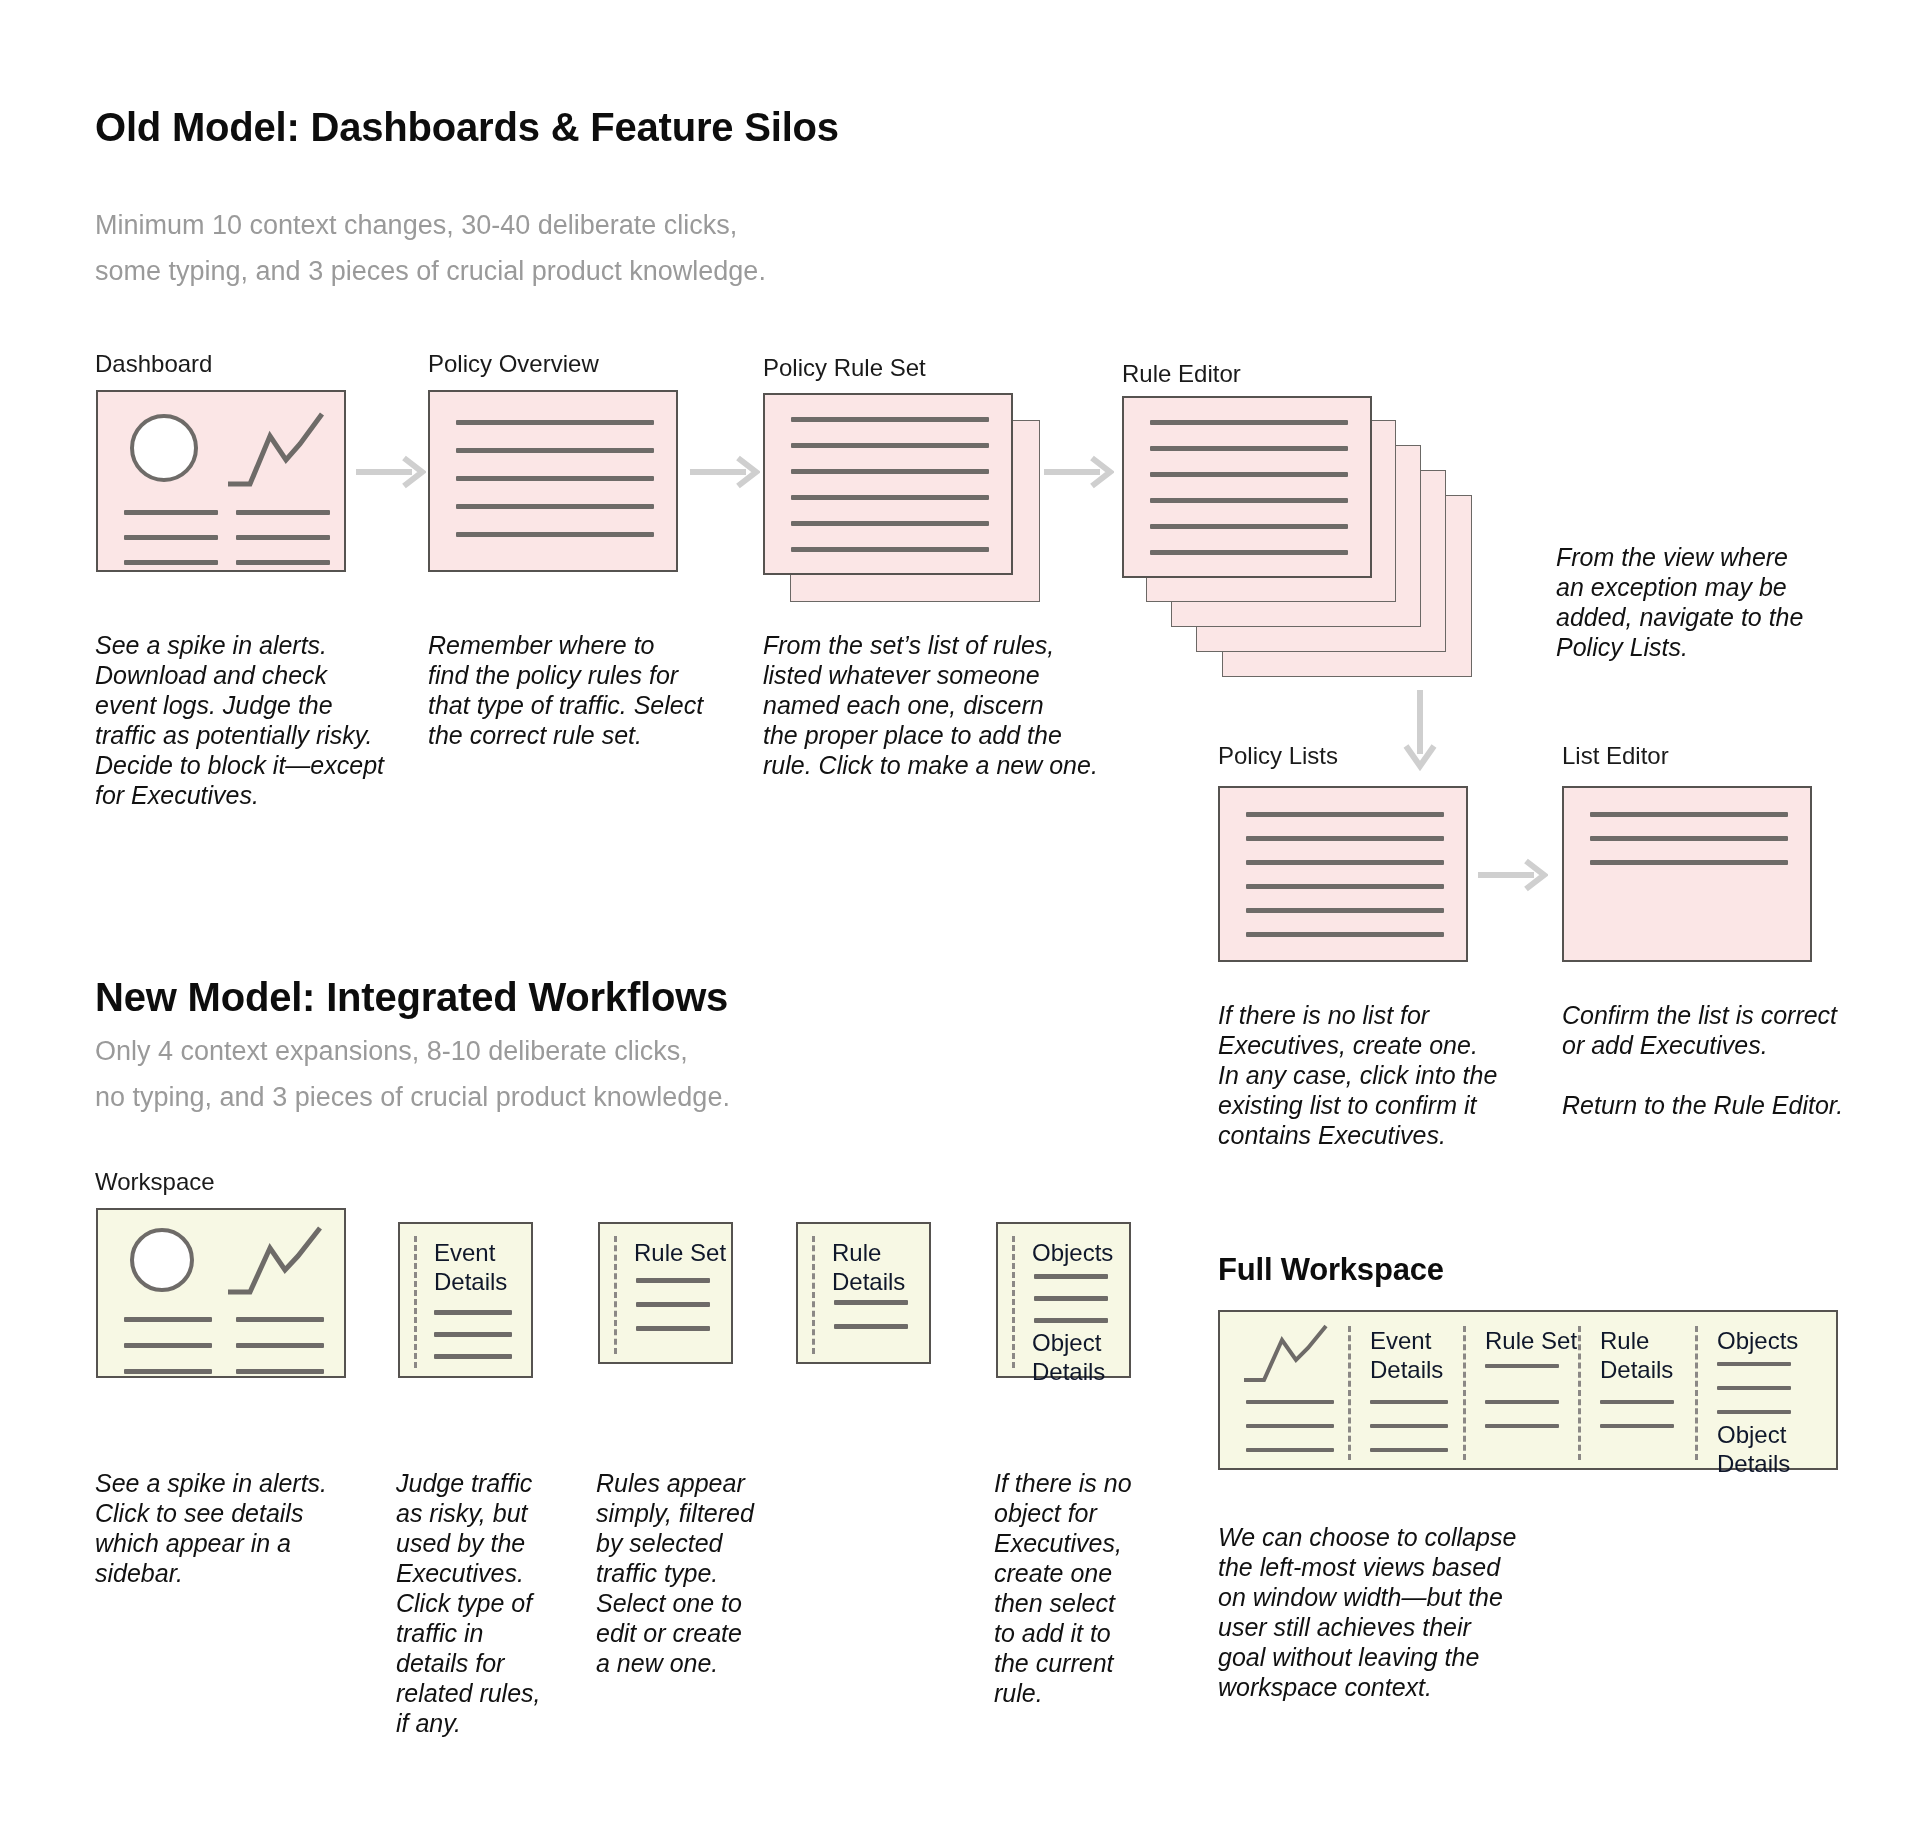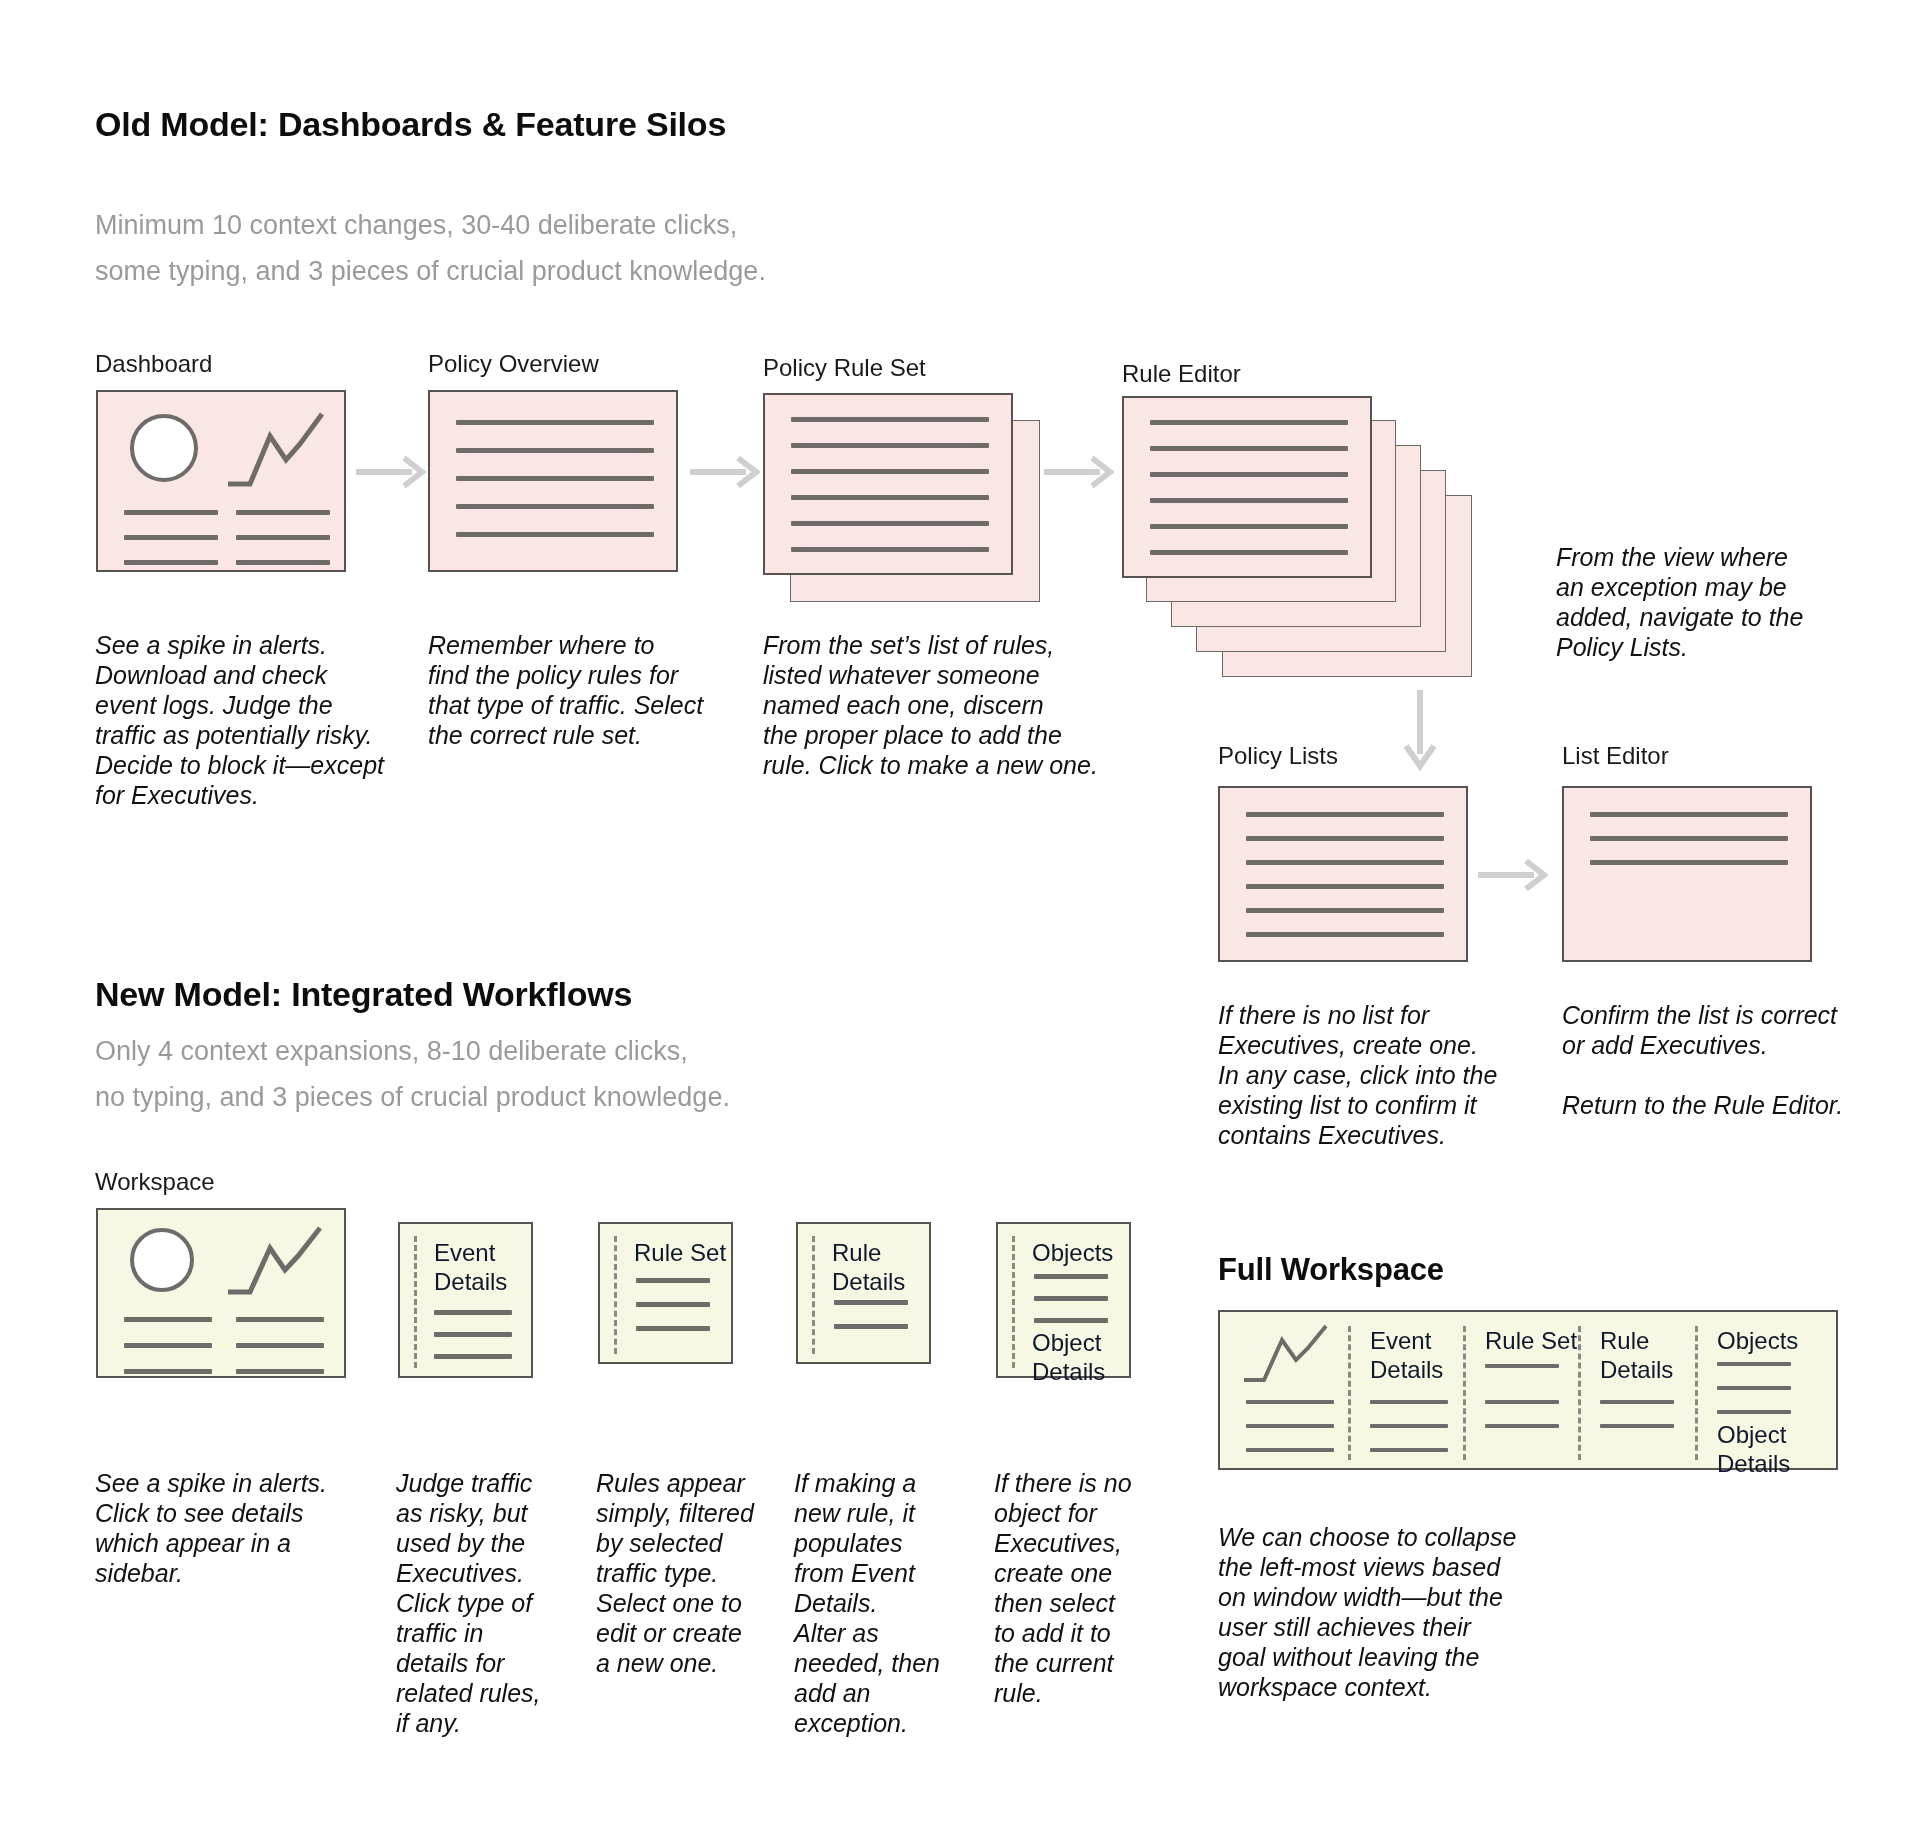--- a/index.html
+++ b/index.html
@@ -13,21 +13,21 @@
     position: relative;
     width: 1928px;
     height: 1824px;
     overflow: hidden;
     background: #ffffff;
   }
 
   
   .sec-title {
     position: absolute;
-    font-size: 34px;
+    font-size: 40px;
     font-weight: 700;
     letter-spacing: -0.2px;
     color: #0d0d0d;
     white-space: nowrap;
   }
   .sec-sub {
     position: absolute;
     font-size: 27px;
     font-weight: 400;
     line-height: 46px;
@@ -300,29 +300,20 @@
 edit or create
 a new one.</div>
 
   <div class="box green" style="left:796px; top:1222px; width:135px; height:142px;">
     <div class="vdash" style="left:14px; top:12px; height:118px;"></div>
     <div class="panel-title" style="left:34px; top:14px;">Rule
 Details</div>
     <div class="rule" style="left:36px; top:76px;  width:74px;"></div>
     <div class="rule" style="left:36px; top:100px; width:74px;"></div>
   </div>
-  <div class="cap" style="left:794px; top:1468px; width:150px;">If making a
-new rule, it
-populates
-from Event
-Details.
-Alter as
-needed, then
-add an
-exception.</div>
 
   <div class="box green" style="left:996px; top:1222px; width:135px; height:156px;">
     <div class="vdash" style="left:14px; top:12px; height:132px;"></div>
     <div class="panel-title" style="left:34px; top:14px;">Objects</div>
     <div class="rule" style="left:36px; top:50px; width:74px;"></div>
     <div class="rule" style="left:36px; top:72px; width:74px;"></div>
     <div class="rule" style="left:36px; top:94px; width:74px;"></div>
     <div class="panel-title" style="left:34px; top:104px;">Object
 Details</div>
   </div>

